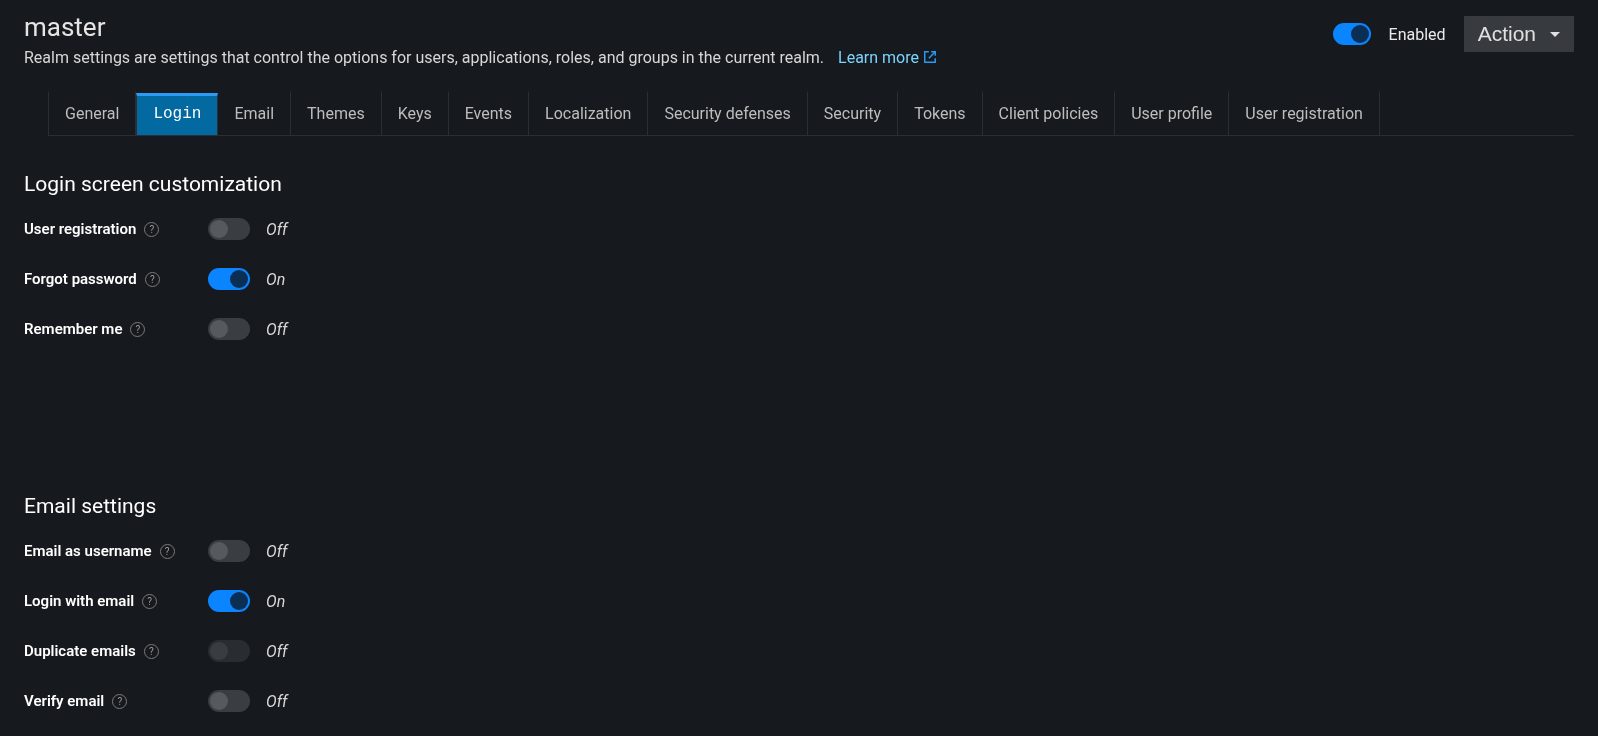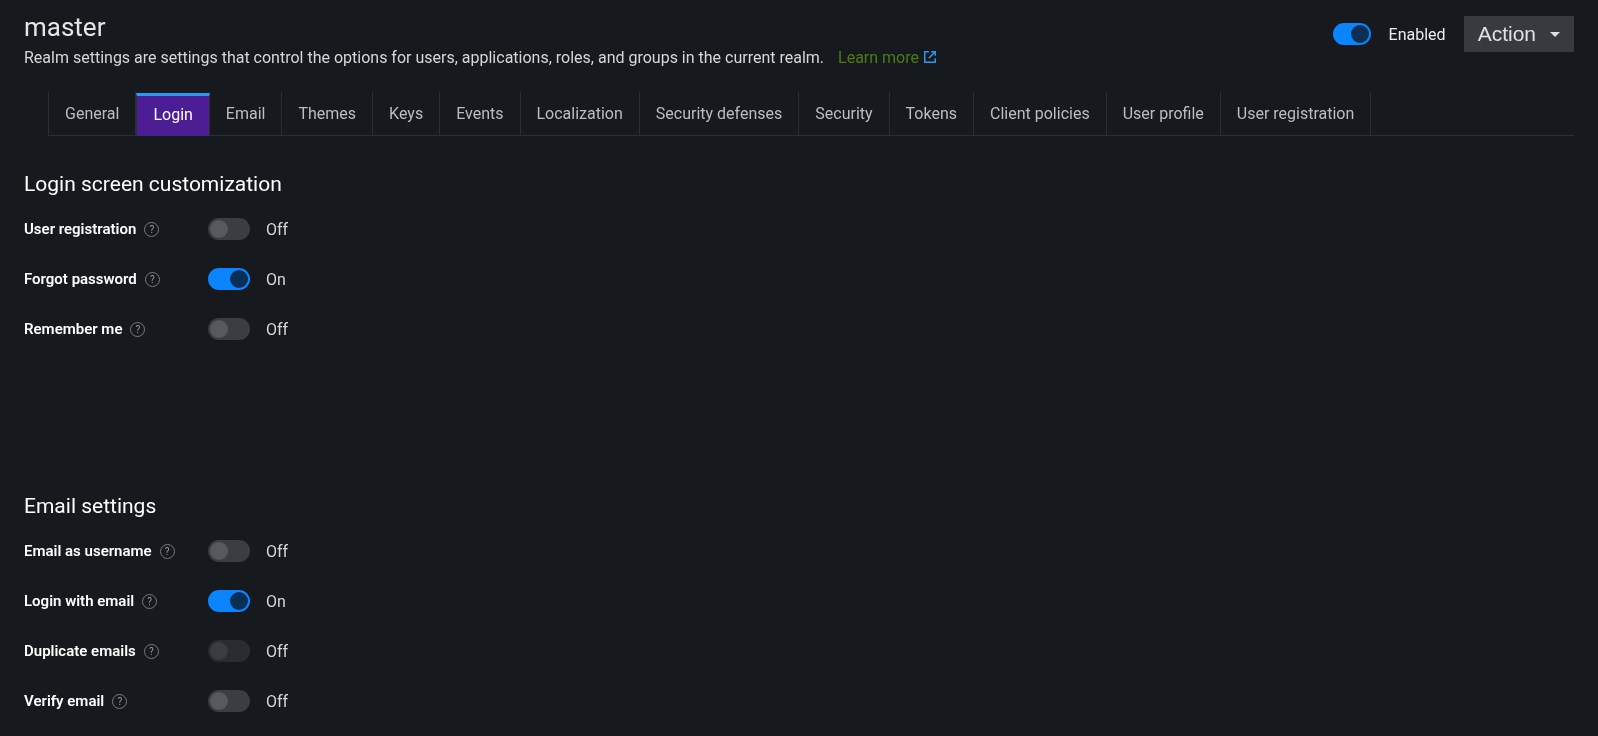--- a/index.html
+++ b/index.html
@@ -22,21 +22,21 @@
     font-size: 26px;
     font-weight: 400;
     color: #e5e5e5;
     margin-bottom: 6px;
   }
   .page-desc {
     font-size: 16px;
     color: #d7d7d7;
   }
   .learn-more {
-    color: #4d7c0f;
+    color: #7dd3fc;
     text-decoration: none;
     margin-left: 10px;
     display: inline-flex;
     align-items: flex-end;
     gap: 4px;
   }
   .header-controls {
     display: flex;
     align-items: center;
     gap: 18px;
@@ -75,23 +75,24 @@
     border-right: 1px solid #2b2f33;
     border-top: 1px solid transparent;
   }
   .tab:first-child { border-left: 1px solid #2b2f33; }
   .tab.active {
     color: #ffffff;
     border-top: 3px solid #2b9af3;
     padding-top: 9px;
     border-left: 1px solid #2b2f33;
     border-right: 1px solid #2b2f33;
-    background: #4c1d95;
+    background: #0369a1;
     position: relative;
     top: 1px;
+    font-family: Liberation Mono, monospace;
   }
   .section-title {
     font-size: 21px;
     color: #ffffff;
     font-weight: 400;
     margin-top: 36px;
     margin-bottom: 22px;
   }
   .form-row {
     display: flex;
@@ -145,20 +146,21 @@
     border-radius: 50%;
     transition: left 0.1s;
   }
   .switch.on .knob {
     left: 22px;
     background: #0b2e54;
   }
   .switch-status {
     color: #d7d7d7;
     font-size: 16px;
+    font-style: italic;
   }
   .header-switch .switch.on { background: #0a84ff; }
   .header-switch .switch { width: 38px; height: 22px; }
   .header-switch .switch.on .knob { left: 18px; background: #0b2e54; }
   .ext-icon svg { width: 14px; height: 14px; vertical-align: -1px; }
   .spacer { height: 90px; }
 </style>
 </head>
 <body>
 

